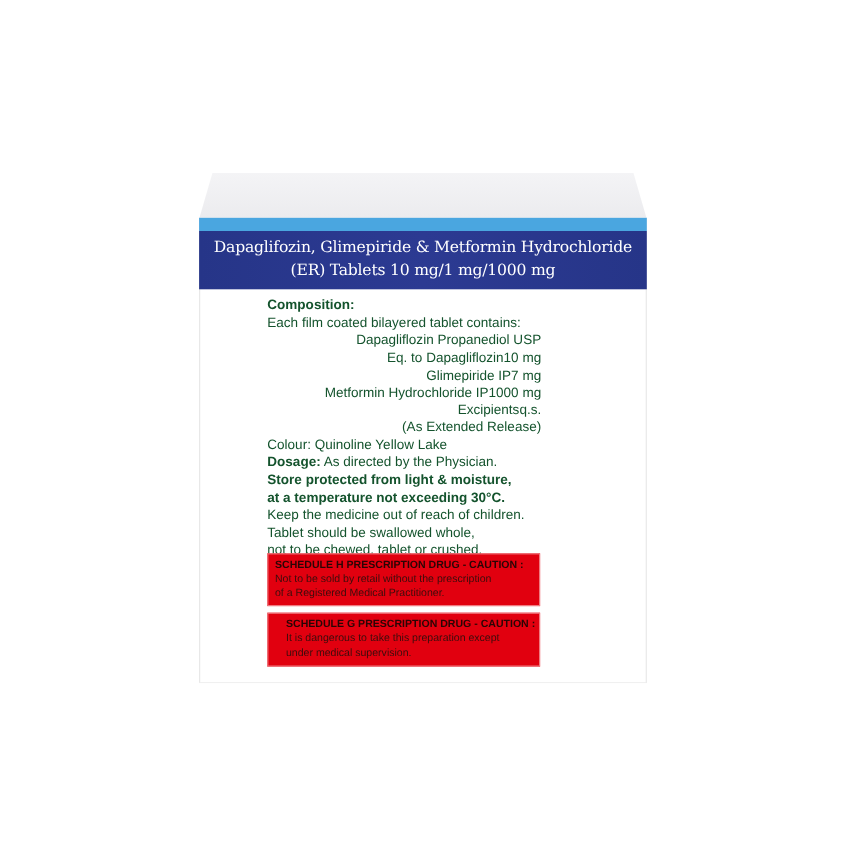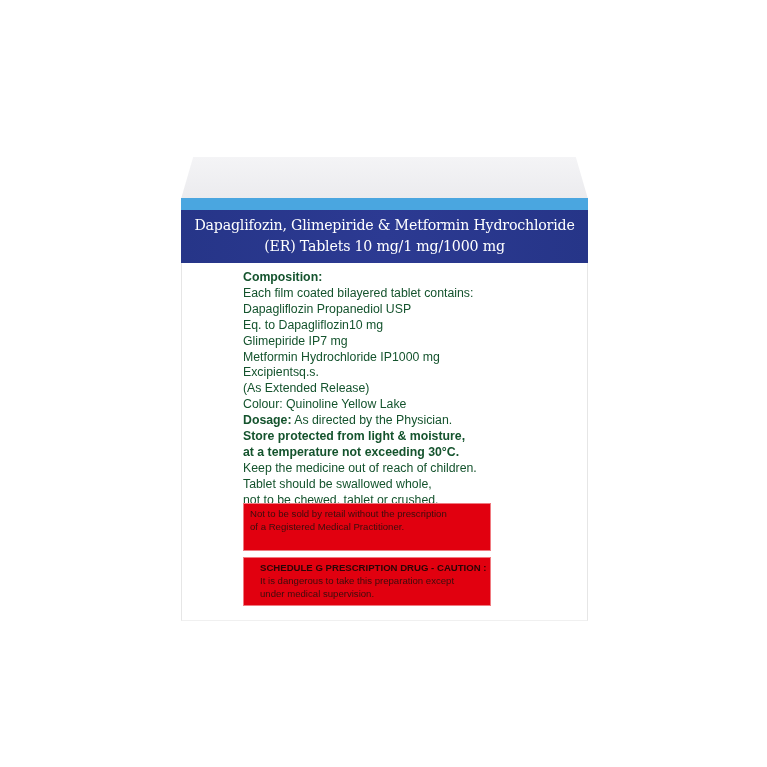--- a/index.html
+++ b/index.html
@@ -24,21 +24,21 @@
       background: linear-gradient(90deg, #263588 0%, #2c3a92 50%, #263588 100%);
       color: #ffffff; text-align: center;
       font-family: "DejaVu Serif", serif; font-size: 14.2px; line-height: 21px;
       padding-top: 5px; box-sizing: border-box; letter-spacing: -0.2px;
     }
     .title-band div { white-space: nowrap; }
     .content {
       position: absolute; left: 243px; top: 270px; width: 249px;
       font-family: "Liberation Sans", sans-serif; font-size: 12.3px; line-height: 15.9px; color: #14532d;
     }
-    .row { display: flex; justify-content: flex-start; white-space: nowrap; }
+    .row { display: flex; justify-content: flex-end; white-space: nowrap; }
     .bold { font-weight: bold; }
     .caution {
       position: absolute; left: 243px; width: 248px;
       background: #e1000f; color: #3a0d0d;
       font-family: "Liberation Sans", sans-serif; font-size: 9.6px; line-height: 13px;
       padding: 3px 6px; box-sizing: border-box; border: 1px solid #f07a80;
     }
     .caution .head { font-weight: bold; color: #2a0505; white-space: nowrap; }
     .caution .body { white-space: nowrap; }
     .c1 { top: 503px; height: 48px; }
@@ -86,20 +86,21 @@
   <div>Colour: Quinoline Yellow Lake</div>
   <div><span class="bold">Dosage:</span><span> As directed by the Physician.</span></div>
   <div class="bold">Store protected from light &amp; moisture,</div>
   <div class="bold">at a temperature not exceeding 30°C.</div>
   <div>Keep the medicine out of reach of children.</div>
   <div>Tablet should be swallowed whole,</div>
   <div>not to be chewed, tablet or crushed.</div>
 </div>
 
 <div class="caution c1">
+  <div class="head">SCHEDULE H PRESCRIPTION DRUG - CAUTION :</div>
   <div class="body">Not to be sold by retail without the prescription</div>
   <div class="body">of a Registered Medical Practitioner.</div>
 </div>
 
 <div class="caution c2">
   <div class="head">SCHEDULE G PRESCRIPTION DRUG - CAUTION :</div>
   <div class="body">It is dangerous to take this preparation except</div>
   <div class="body">under medical supervision.</div>
 </div>
 

